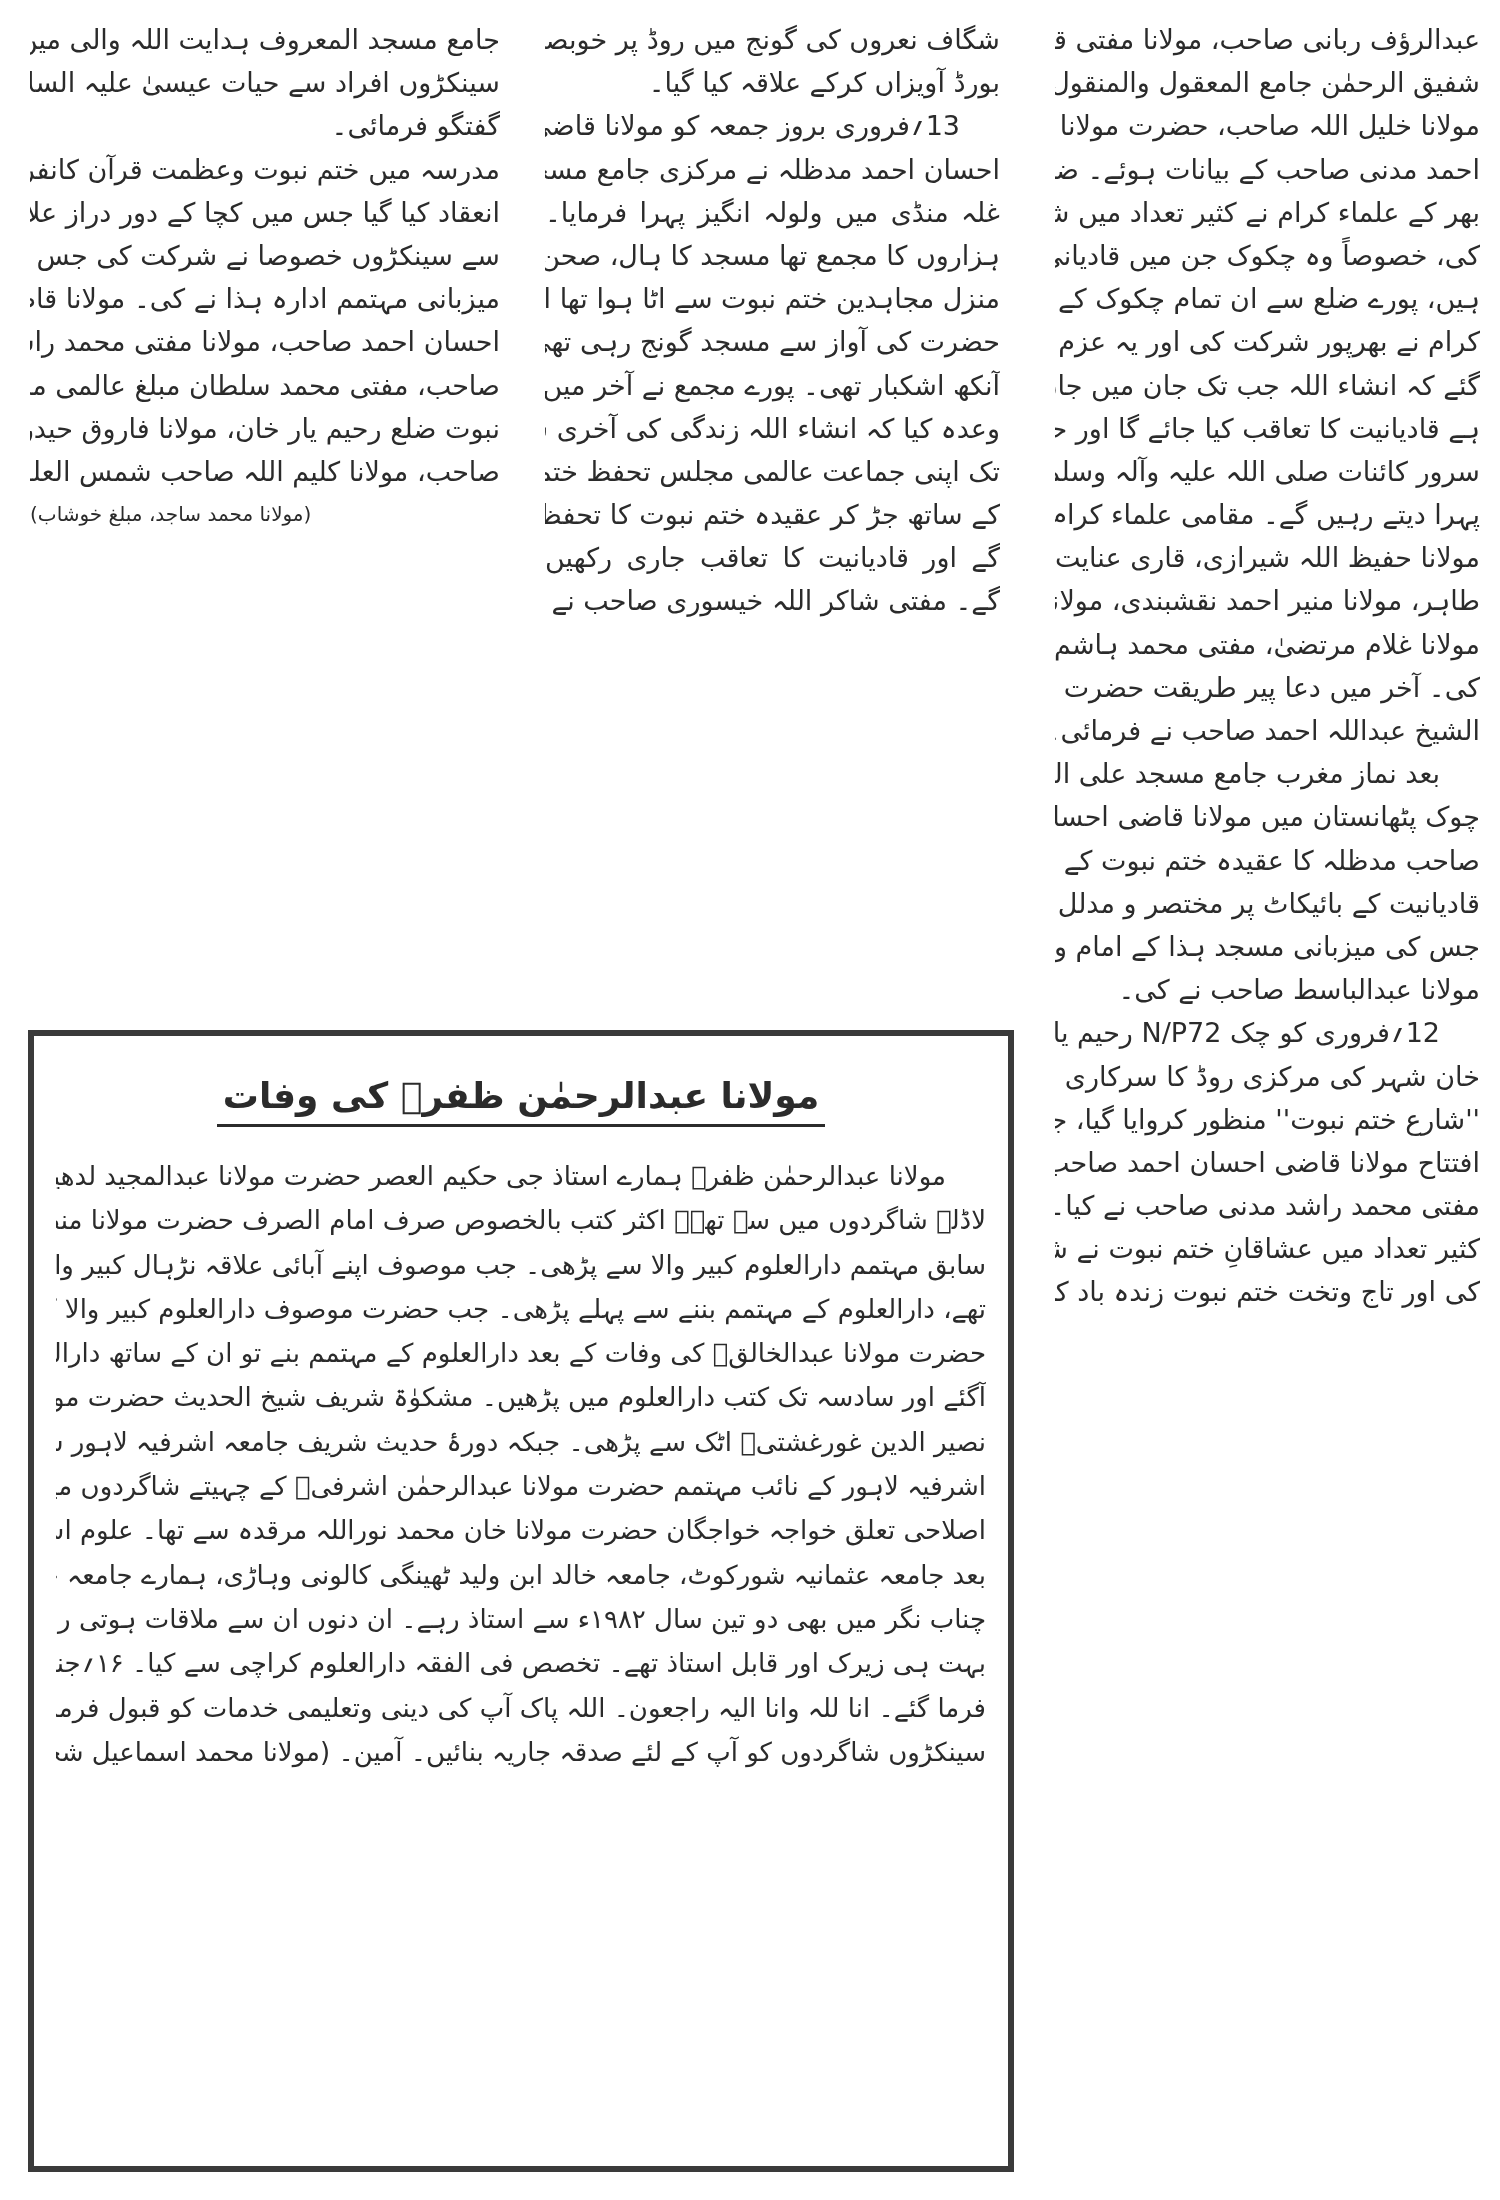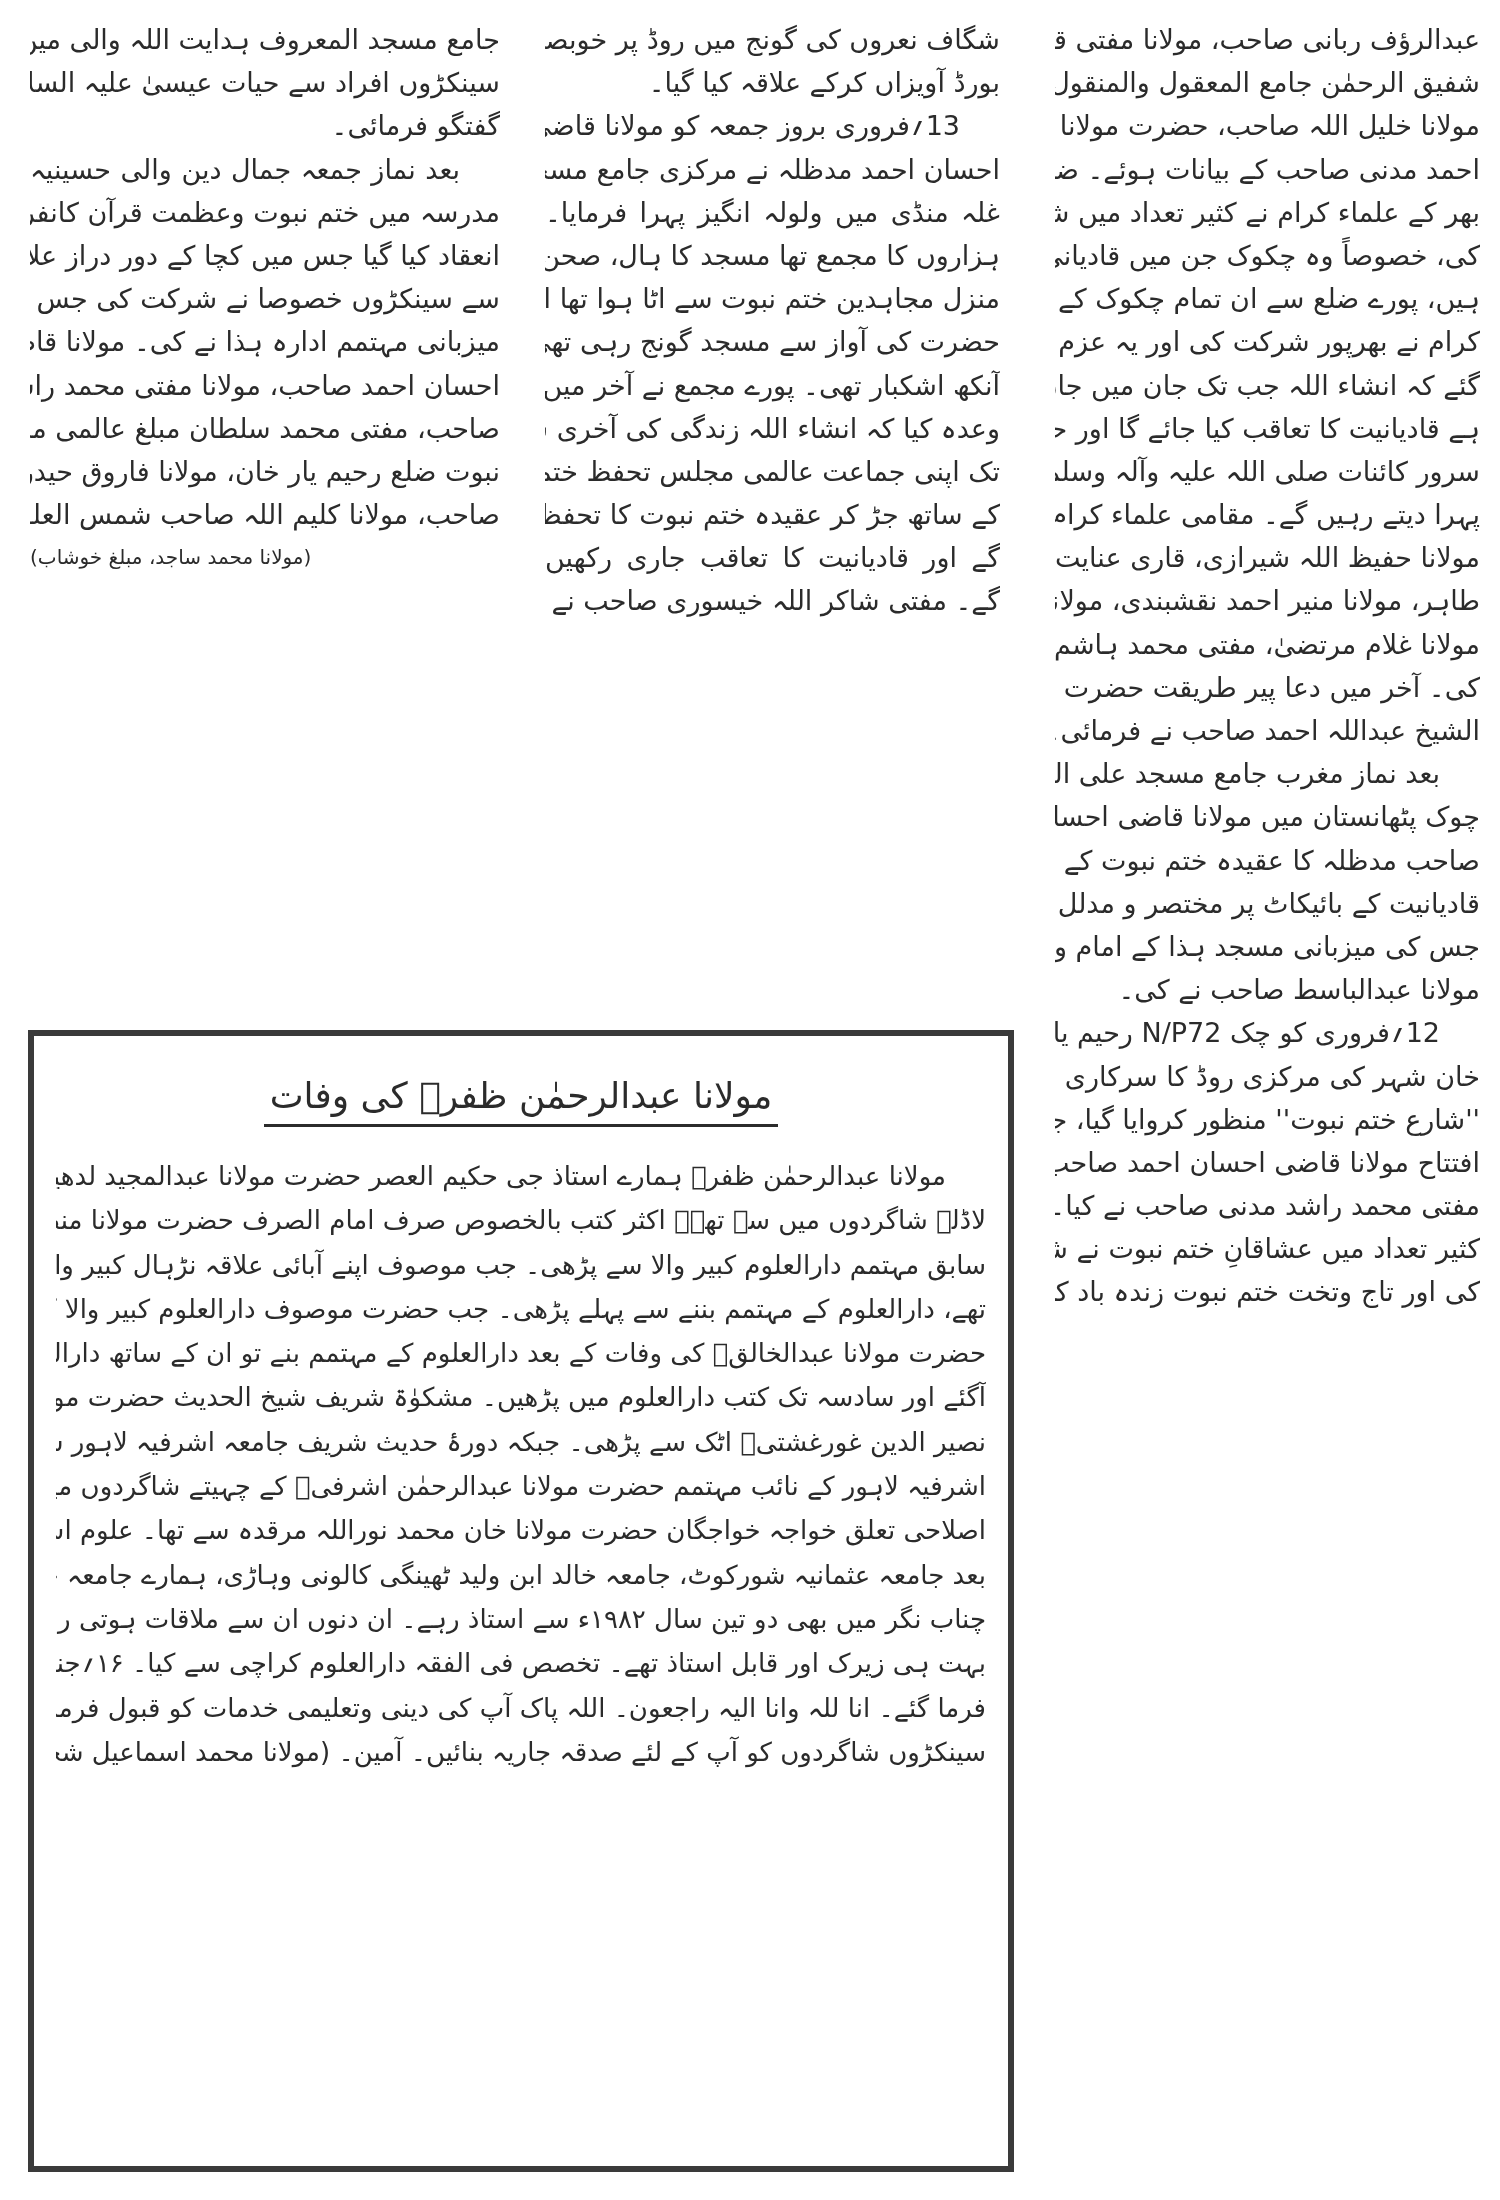--- a/index.html
+++ b/index.html
@@ -10,21 +10,21 @@
           font-size:27px; line-height:43.2px; height:43.2px; overflow:hidden; }
   .line.last { text-align-last:right; }
   .line.indent { padding-right:40px; }
   #col-right { left:1055px; top:18px; width:425px; }
   #col-mid { left:545px; top:18px; width:455px; }
   #col-left { left:30px; top:18px; width:470px; }
   .byline { display:block; font-size:20px; line-height:43px; text-align:left; direction:rtl; }
   #obit-box { position:absolute; left:28px; top:1030px; width:986px; height:1142px;
               border:6px solid #3a3a3a; box-sizing:border-box; direction:rtl; }
   #obit-title-wrap { text-align:center; margin-top:36px; }
-  #obit-title { display:inline-block; font-size:36px; font-weight:normal; line-height:48px;
+  #obit-title { display:inline-block; font-size:36px; font-weight:bold; line-height:48px;
                 border-bottom:3px solid #2b2b2b; padding:0 6px 4px; }
   #obit-body { position:absolute; left:22px; right:22px; top:118px; }
   #obit-body .line { font-size:26px; line-height:44.3px; height:44.3px; }
 </style>
 </head>
 <body>
 
 <div id="col-right" class="col">
     <span class="line">عبدالرؤف ربانی صاحب، مولانا مفتی قاضی</span>
     <span class="line">شفیق الرحمٰن جامع المعقول والمنقول حضرت</span>
@@ -71,21 +71,20 @@
     <span class="line">تک اپنی جماعت عالمی مجلس تحفظ ختم نبوت</span>
     <span class="line">کے ساتھ جڑ کر عقیدہ ختم نبوت کا تحفظ کریں</span>
     <span class="line">گے اور قادیانیت کا تعاقب جاری رکھیں</span>
     <span class="line last">گے۔ مفتی شاکر اللہ خیسوری صاحب نے</span>
   </div>
 <div id="col-left" class="col">
   <div id="col-left-lines">
       <span class="line">جامع مسجد المعروف ہدایت اللہ والی میں</span>
       <span class="line">سینکڑوں افراد سے حیات عیسیٰ علیہ السلام پر</span>
       <span class="line last">گفتگو فرمائی۔</span>
-      <span class="line indent">بعد نماز جمعہ جمال دین والی حسینیہ</span>
       <span class="line">مدرسہ میں ختم نبوت وعظمت قرآن کانفرنس کا</span>
       <span class="line">انعقاد کیا گیا جس میں کچا کے دور دراز علاقوں</span>
       <span class="line">سے سینکڑوں خصوصا نے شرکت کی جس کی</span>
       <span class="line">میزبانی مہتمم ادارہ ہذا نے کی۔ مولانا قاضی</span>
       <span class="line">احسان احمد صاحب، مولانا مفتی محمد راشد مدنی</span>
       <span class="line">صاحب، مفتی محمد سلطان مبلغ عالمی مجلس تحفظ ختم</span>
       <span class="line">نبوت ضلع رحیم یار خان، مولانا فاروق حیدری</span>
       <span class="line">صاحب، مولانا کلیم اللہ صاحب شمس العلوم</span>
     </div>
   <span class="byline">(مولانا محمد ساجد، مبلغ خوشاب)</span>

